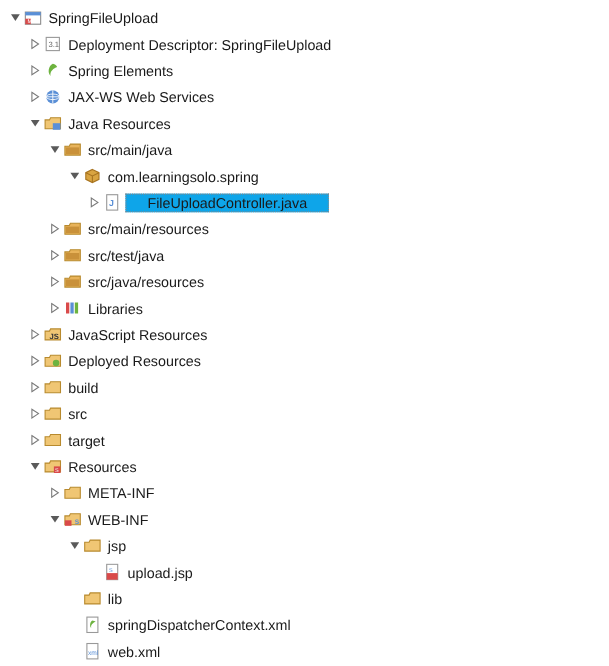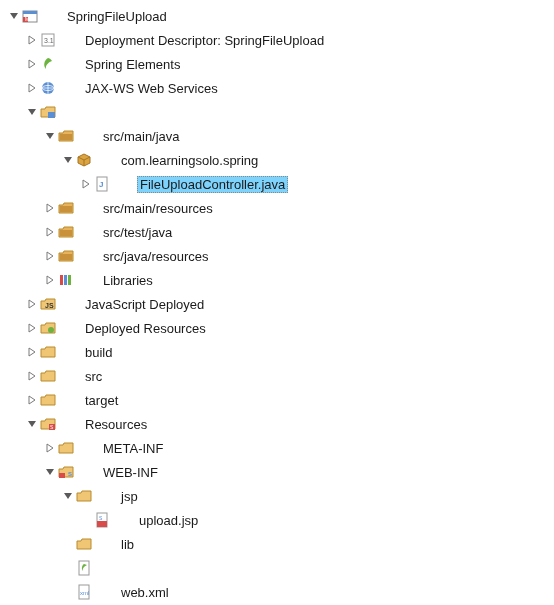--- a/index.html
+++ b/index.html
@@ -32,26 +32,25 @@
     width: 16px;
     height: 16px;
     margin-right: 4px;
     display: flex;
     align-items: center;
     justify-content: center;
     flex-shrink: 0;
   }
   .label {
     padding: 1px 2px;
-    margin-left: 23px;
   }
   .label.selected {
-    background: #7dd3fc;
+    background: #0ea5e9;
     border: 1px dotted #888;
-    padding: 0 2px;
+    padding: 0 19px;
   }
   .indent { display:inline-block; flex-shrink:0; }
 </style>
 </head>
 <body>
 
 <div id="tree-root">
     <div class="tree-node">
       <span class="indent" style="width: 0px;"></span>
       <span class="arrow">
@@ -120,20 +119,21 @@
         <svg width="10" height="10" viewBox="0 0 10 10">
           <path d="M1 2 L9 2 L5 8 Z" fill="#5a5a5a"></path>
         </svg>
       </span>
       <span class="icon">
         <svg width="16" height="16" viewBox="0 0 16 16">
           <path d="M1 5 L5 5 L6 3 L15 3 L15 13 L1 13 Z" fill="#f0c674" stroke="#b88a2e"></path>
           <rect x="8" y="8" width="7" height="6" fill="#5a8fd6"></rect>
         </svg>
       </span>
+      <span class="label">Java Resources</span>
     </div>
     <div class="tree-node">
       <span class="indent" style="width: 36px;"></span>
       <span class="arrow">
         <svg width="10" height="10" viewBox="0 0 10 10">
           <path d="M1 2 L9 2 L5 8 Z" fill="#5a5a5a"></path>
         </svg>
       </span>
       <span class="icon">
         <svg width="16" height="16" viewBox="0 0 16 16">
@@ -240,21 +240,21 @@
         <svg width="10" height="10" viewBox="0 0 10 10">
           <path d="M2 1 L2 9 L8 5 Z" fill="none" stroke="#7a7a7a" stroke-width="1"></path>
         </svg>
       </span>
       <span class="icon">
         <svg width="16" height="16" viewBox="0 0 16 16">
           <path d="M1 5 L5 5 L6 3 L15 3 L15 13 L1 13 Z" fill="#f0c674" stroke="#b88a2e"></path>
           <text x="5" y="12" font-size="7" fill="#333" font-weight="bold">JS</text>
         </svg>
       </span>
-      <span class="label">JavaScript Deployed</span>
+      <span class="label">JavaScript Resources</span>
     </div>
     <div class="tree-node">
       <span class="indent" style="width: 18px;"></span>
       <span class="arrow">
         <svg width="10" height="10" viewBox="0 0 10 10">
           <path d="M2 1 L2 9 L8 5 Z" fill="none" stroke="#7a7a7a" stroke-width="1"></path>
         </svg>
       </span>
       <span class="icon">
         <svg width="16" height="16" viewBox="0 0 16 16">
@@ -390,20 +390,21 @@
     </div>
     <div class="tree-node">
       <span class="indent" style="width: 54px;"></span>
       <span class="arrow"></span>
       <span class="icon">
         <svg width="16" height="16" viewBox="0 0 16 16">
           <rect x="3" y="1" width="10" height="14" fill="#fff" stroke="#999"></rect>
           <path d="M8 4 C6 5 5 9 7 11 C6 8 9 6 11 5" fill="#6db33f"></path>
         </svg>
       </span>
+      <span class="label">springDispatcherContext.xml</span>
     </div>
     <div class="tree-node">
       <span class="indent" style="width: 54px;"></span>
       <span class="arrow"></span>
       <span class="icon">
         <svg width="16" height="16" viewBox="0 0 16 16">
           <rect x="3" y="1" width="10" height="14" fill="#fff" stroke="#999"></rect>
           <text x="4" y="11" font-size="6" fill="#5a8fd6">xml</text>
         </svg>
       </span>

